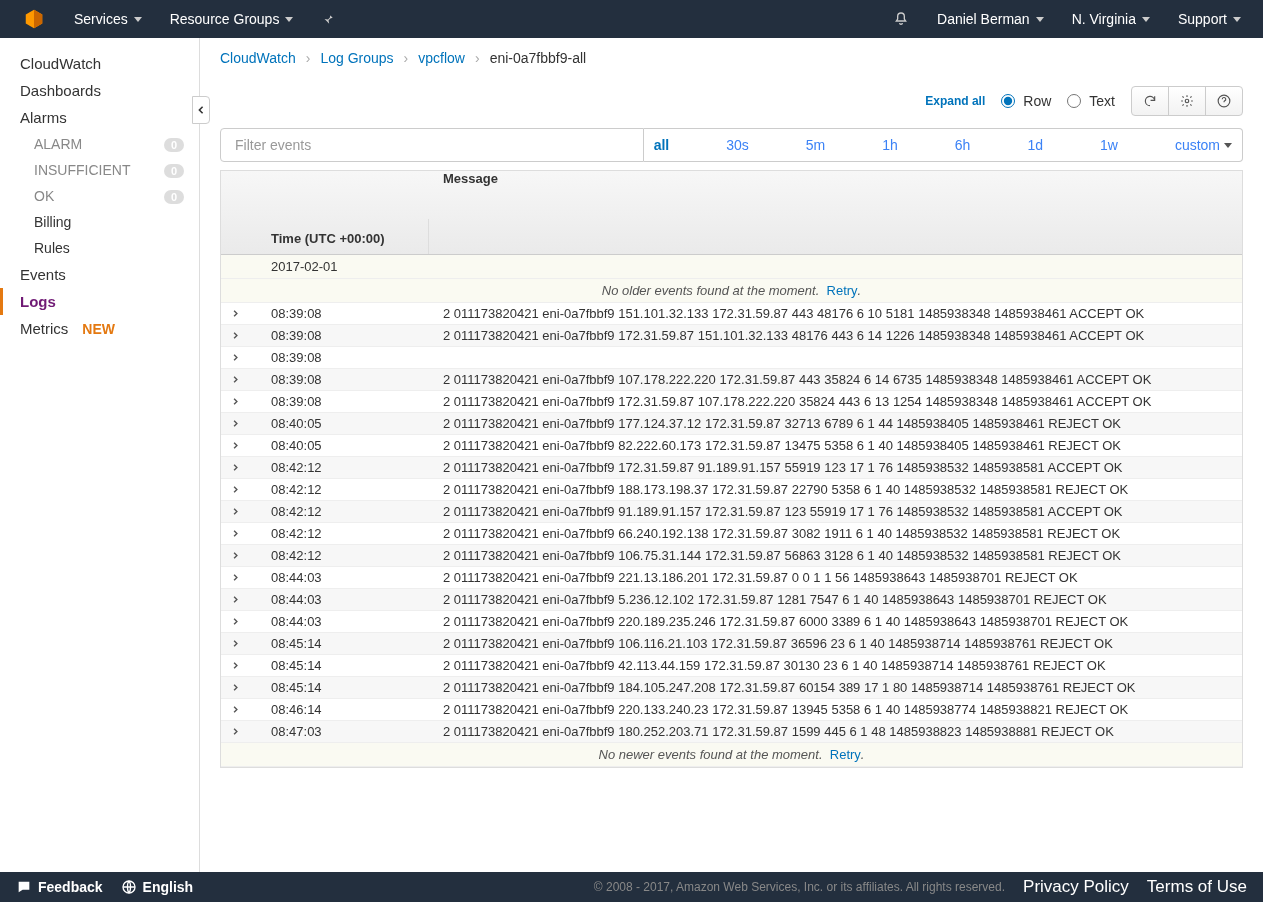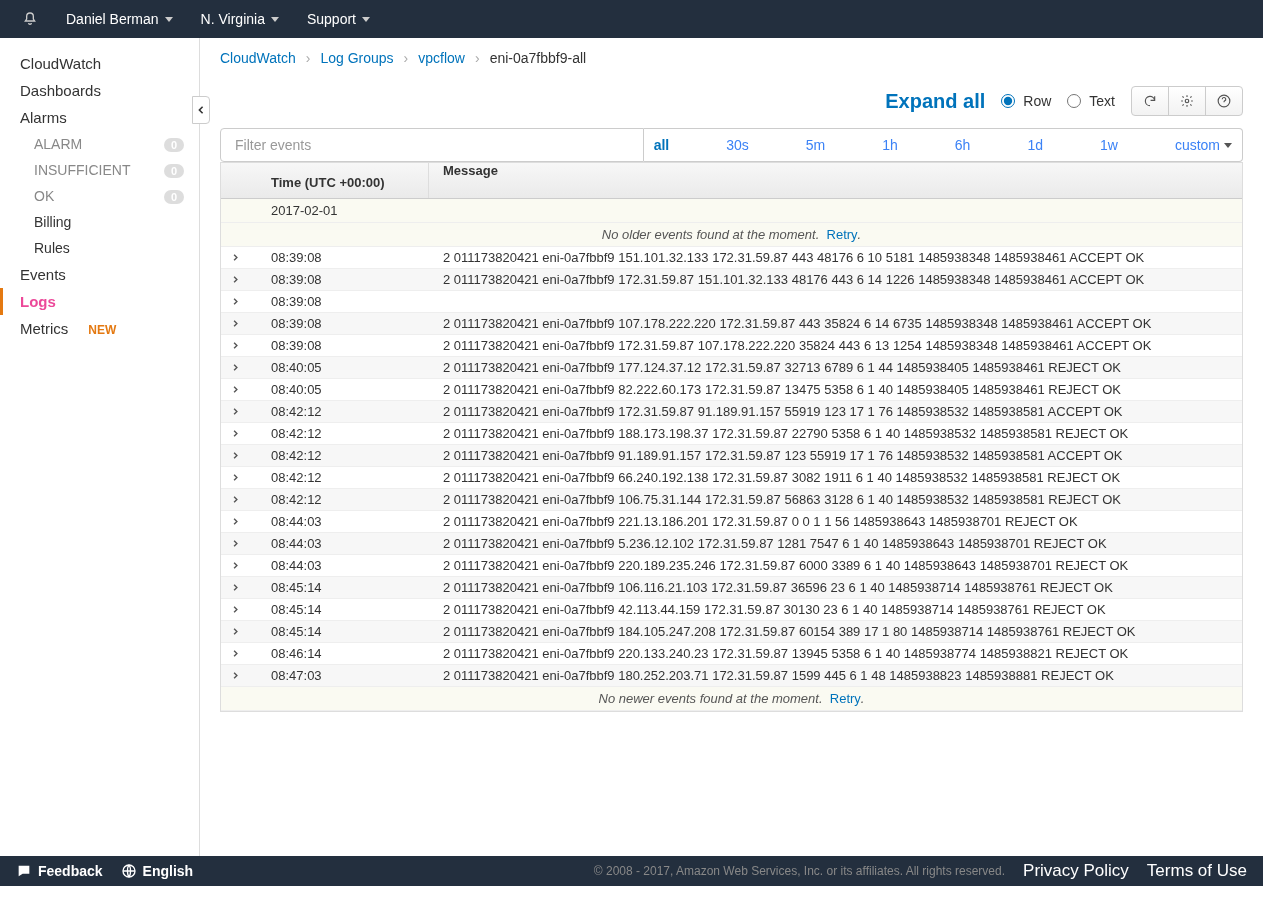--- a/index.html
+++ b/index.html
@@ -16,80 +16,105 @@
 
 
 .main { display: flex; min-height: calc(100vh - 38px - 30px); }
 .sidebar { width: 200px; border-right: 1px solid #ddd; padding: 12px 0; position: relative; }
 .sidebar-collapse { position: absolute; right: -11px; top: 58px; width: 18px; height: 28px; background: #fff; border: 1px solid #ccc; border-radius: 0 4px 4px 0; display: flex; align-items: center; justify-content: center; cursor: pointer; }
 .sidebar-collapse svg { width: 8px; height: 8px; }
 
 .snav-item { padding: 5px 15px 5px 20px; font-size: 15px; color: #333; cursor: pointer; display: flex; justify-content: space-between; align-items: center; }
 .snav-item.sub { padding-left: 34px; font-size: 14px; color: #888; align-items: flex-end; }
 .snav-item.sub.enabled { color: #333; }
-.snav-item.active { border-left: 3px solid #e47911; font-weight: bold; padding-left: 17px; color: #ec4899; }
+.snav-item.active { border-left: 3px solid #e47911; font-weight: bold; padding-left: 17px; color: #701a75; }
 .snav-badge { background: #ddd; color: #fff; border-radius: 10px; font-size: 11px; padding: 1px 7px; font-weight: bold; }
-.new-tag { color: #e47911; font-size: 12px; margin-left: 20px; font-weight: bold; }
+.new-tag { color: #e47911; font-size: 14px; margin-left: 14px; font-weight: bold; }
 
 .content { flex: 1; padding: 12px 20px; overflow: hidden; }
 
 .breadcrumb { display: flex; align-items: center; gap: 10px; font-size: 14px; margin-bottom: 20px; }
 .breadcrumb a { color: #0073bb; text-decoration: none; cursor: pointer; }
 .breadcrumb .sep { color: #aaa; }
 .breadcrumb .current { color: #333; }
 
 .toolbar { display: flex; justify-content: flex-end; align-items: center; gap: 16px; margin-bottom: 12px; }
-.expand-all { color: #0073bb; font-weight: bold; cursor: pointer; font-size: 20px; }
+.expand-all { color: #0073bb; font-weight: bold; cursor: pointer; font-size: 12px; }
 .radio-group { display: flex; align-items: center; gap: 8px; }
 .radio-label { font-size: 14px; color: #333; }
 .btn-group { display: flex; }
 .icon-btn { border: 1px solid #ccc; background: linear-gradient(#fff,#f2f2f2); width: 38px; height: 30px; display: flex; align-items: center; justify-content: center; cursor: pointer; color: #555; }
 .icon-btn:first-child { border-radius: 4px 0 0 4px; }
 .icon-btn:last-child { border-radius: 0 4px 4px 0; }
 .icon-btn:not(:first-child) { margin-left: -1px; }
 
-.filter-row { display: flex; gap: 0; margin-bottom: 0; }
+.filter-row { display: flex; gap: 0; margin-bottom: 8px; }
 .filter-input { flex: 1; border: 1px solid #ccc; border-radius: 4px 0 0 4px; padding: 8px 14px; font-size: 14px; color: #333; }
 .filter-input::placeholder { color: #999; }
 .time-filters { display: flex; align-items: center; border: 1px solid #ccc; border-left: none; border-radius: 0 4px 4px 0; background: #fff; gap: 37px; }
 .tf-item { padding: 8px 10px; font-size: 14px; cursor: pointer; color: #3b82f6; }
 .tf-item.active { color: #0073bb; font-weight: bold; }
 .tf-item.custom { display: flex; align-items: center; gap: 4px; }
 
 .log-table { border: 1px solid #ddd; border-top: none; }
 .table-header { display: flex; background: linear-gradient(#f7f7f7,#eaeaea); border-top: 1px solid #ddd; border-bottom: 1px solid #ccc; font-weight: bold; font-size: 13px; }
 .col-expand { width: 28px; }
-.col-time { width: 180px; padding: 12px 0 8px 22px; border-right: 1px solid #ddd; }
+.col-time { width: 180px; padding: 12px 0 8px 22px; border-right: 1px solid #ddd; margin-top: 48px; }
 .col-msg { flex: 1; padding: 0 14px; }
 
 .date-row { background: #fafaf2; padding: 4px 0 4px 50px; font-size: 13px; border-bottom: 1px solid #eee; }
 .info-row { background: #fafaf2; text-align: center; padding: 4px 0; font-style: italic; color: #555; font-size: 13px; border-bottom: 1px solid #eee; }
 .info-row .retry { color: #0073bb; font-style: normal; cursor: pointer; }
 
 .log-row { display: flex; font-size: 13px; border-bottom: 1px solid #eee; }
 .log-row:nth-child(even) { background: #f7f7f7; }
 .log-row .expand-cell { width: 28px; display: flex; align-items: center; justify-content: center; cursor: pointer; }
 .log-row .expand-cell svg { width: 7px; height: 7px; }
 .log-row .time-cell { width: 180px; padding: 3px 0 3px 22px; }
 .log-row .msg-cell { flex: 1; padding: 3px 14px; white-space: nowrap; overflow: hidden; text-overflow: ellipsis; }
 
 
-.footer { background: #232f3e; height: 30px; display: flex; align-items: center; justify-content: space-between; padding: 0 16px; color: #ccc; font-size: 12px; position: fixed; bottom: 16px; left: 0; right: 0; }
+.footer { background: #232f3e; height: 30px; display: flex; align-items: center; justify-content: space-between; padding: 0 16px; color: #ccc; font-size: 12px; position: fixed; bottom: 0; left: 0; right: 0; }
 .footer-left { display: flex; align-items: center; gap: 18px; }
 .footer-left .fitem { display: flex; align-items: center; gap: 6px; cursor: pointer; color: #fff; font-weight: bold; font-size: 14px;}
 .footer-right { display: flex; align-items: center; gap: 18px; }
 .footer-right a { color: #fff; text-decoration: none; cursor: pointer; font-size: 17px; }
 .footer-right .copy { color: #888; }
 
 input[type="radio"] { accent-color: #0073bb; width: 14px; height: 14px; }
 </style>
 </head>
 <body>
 
 <div class="topnav">
+  <div class="topnav-left">
+    <div class="nav-item">
+      <span class="logo-cube">
+        <svg viewBox="0 0 24 24" width="22" height="22">
+            <path fill="#f90" d="M12 2l9 5v10l-9 5-9-5V7l9-5z"></path>
+            <path fill="#c60" d="M12 2v20l9-5V7l-9-5z"></path>
+          </svg>
+      </span>
+    </div>
+    <div class="nav-item">
+      <span>Services</span>
+      <span class="caret-down"></span>
+    </div>
+    <div class="nav-item">
+      <span>Resource Groups</span>
+      <span class="caret-down"></span>
+    </div>
+    <div class="nav-item">
+      <span class="pin-icon">
+        <svg width="14" height="14" viewBox="0 0 24 24">
+            <path fill="#ccc" d="M14 4l6 6-4 1-3 3 1 6-4-4-6 6 6-6-4-4 6 1 3-3 1-4z"></path>
+          </svg>
+      </span>
+    </div>
+  </div>
   <div class="topnav-right">
     <div class="nav-item">
       <span class="bell-icon">
         <svg width="16" height="16" viewBox="0 0 24 24">
             <path fill="none" stroke="#ccc" stroke-width="2" d="M12 3a5 5 0 0 0-5 5v4l-2 3h14l-2-3V8a5 5 0 0 0-5-5zM10 18a2 2 0 0 0 4 0"></path>
           </svg>
       </span>
     </div>
     <div class="nav-item">
       <span>Daniel Berman</span>

